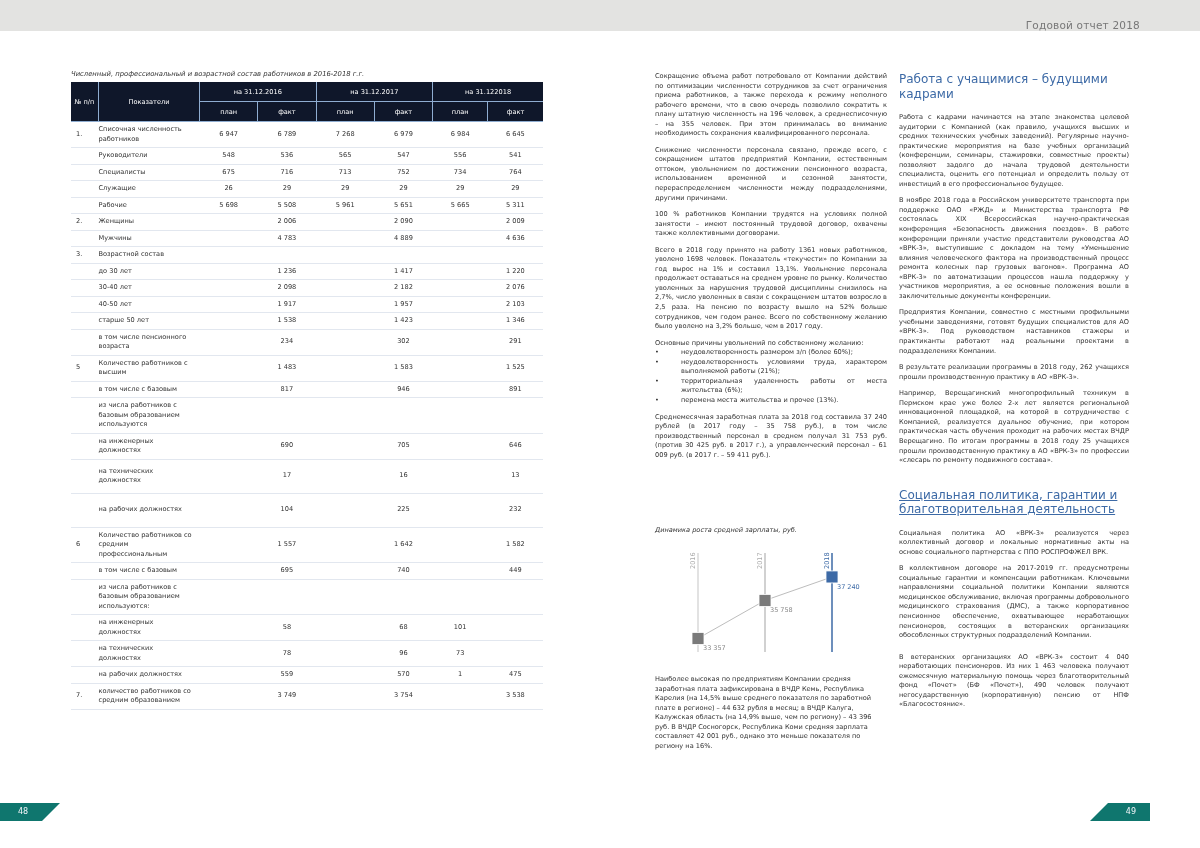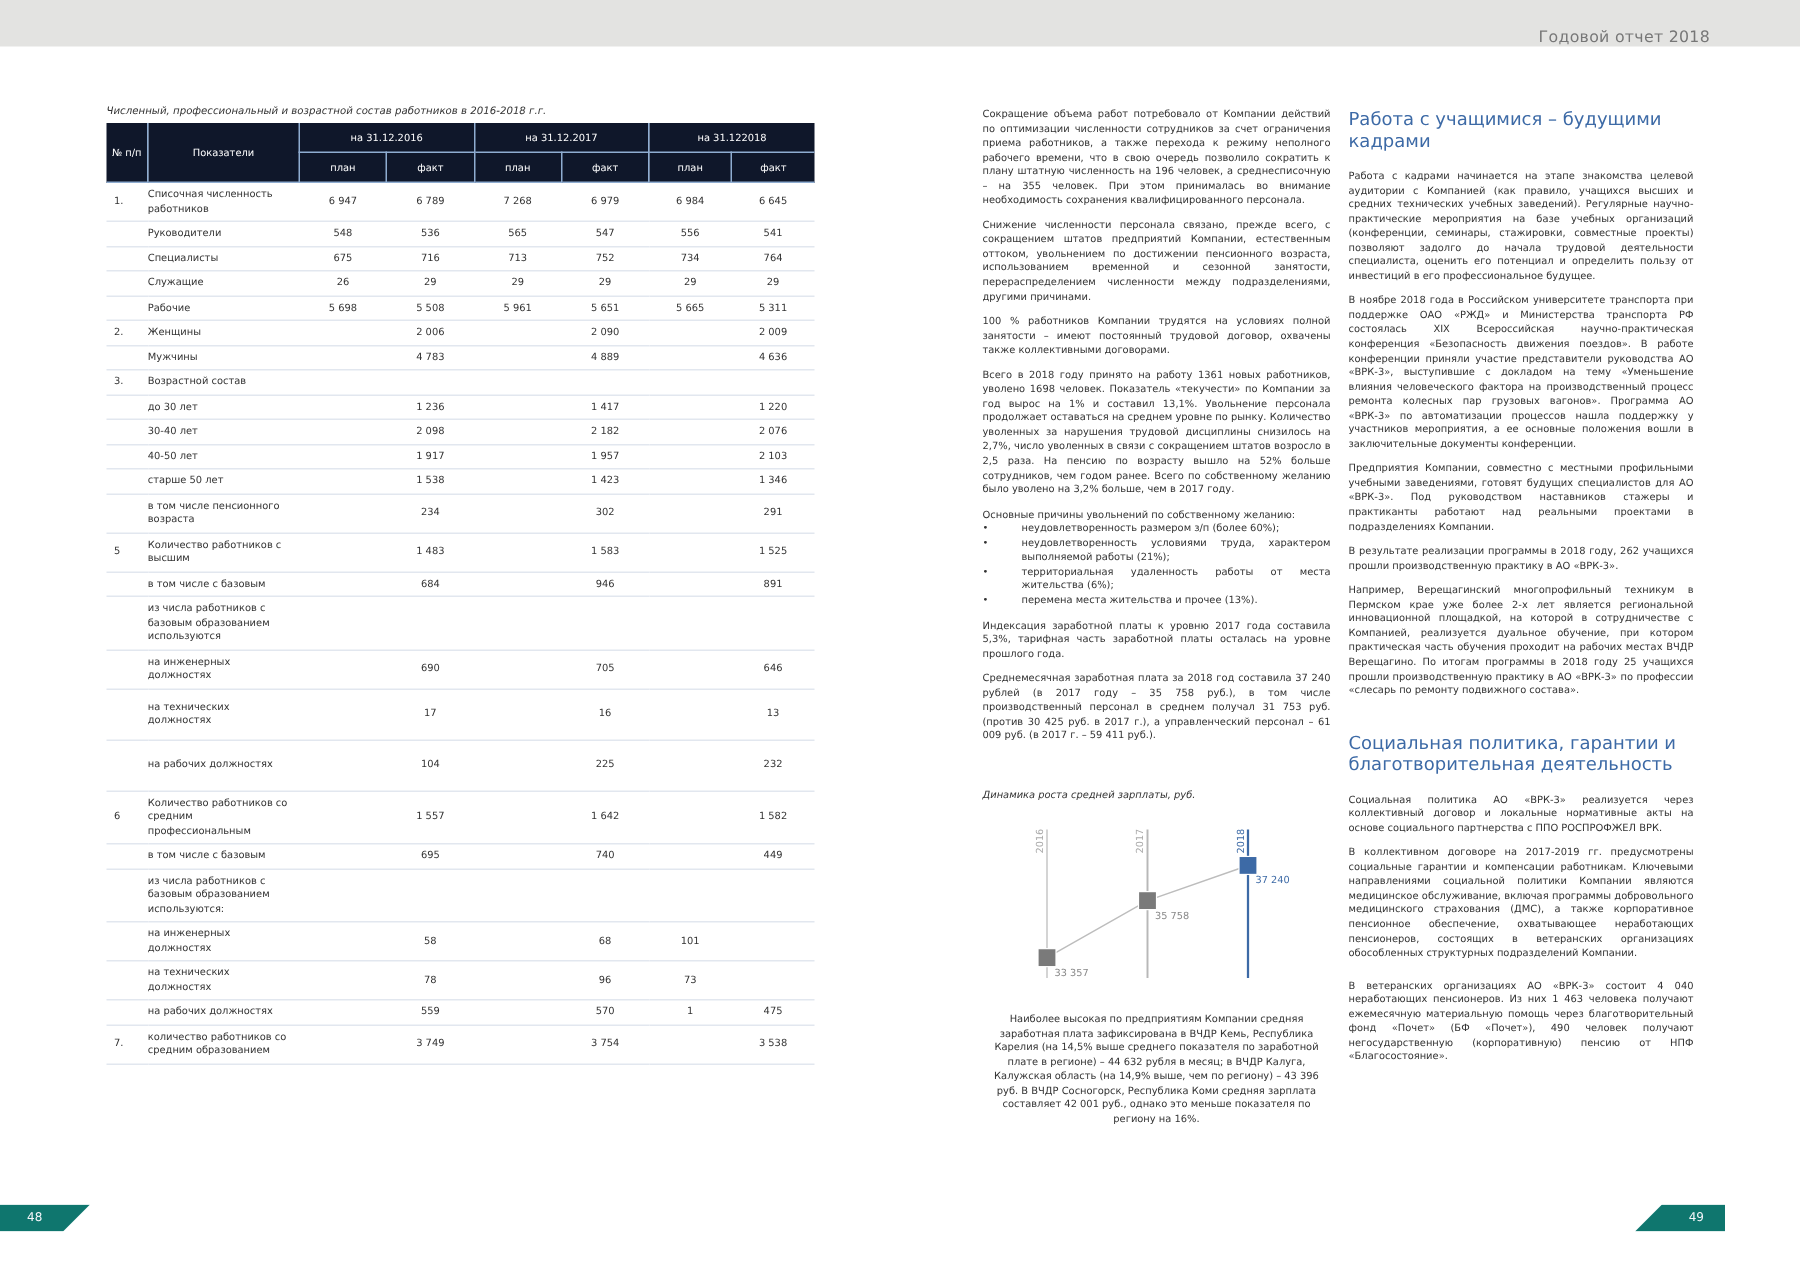--- a/index.html
+++ b/index.html
@@ -189,21 +189,21 @@
         <td>1 483</td>
         <td></td>
         <td>1 583</td>
         <td></td>
         <td>1 525</td>
       </tr>
       <tr>
         <td class="n"></td>
         <td class="l">в том числе с базовым</td>
         <td></td>
-        <td>684</td>
+        <td>817</td>
         <td></td>
         <td>946</td>
         <td></td>
         <td>891</td>
       </tr>
       <tr>
         <td class="n"></td>
         <td class="l">из числа работников с базовым образованием используются</td>
         <td></td>
         <td></td>
@@ -322,21 +322,20 @@
   <p>Снижение численности персонала связано, прежде всего, с сокращением штатов предприятий Компании, естественным оттоком, увольнением по достижении пенсионного возраста, использованием временной и сезонной занятости, перераспределением численности между подразделениями, другими причинами.</p>
   <p>100 % работников Компании трудятся на условиях полной занятости – имеют постоянный трудовой договор, охвачены также коллективными договорами.</p>
   <p>Всего в 2018 году принято на работу 1361 новых работников, уволено 1698 человек. Показатель «текучести» по Компании за год вырос на 1% и составил 13,1%. Увольнение персонала продолжает оставаться на среднем уровне по рынку. Количество уволенных за нарушения трудовой дисциплины снизилось на 2,7%, число уволенных в связи с сокращением штатов возросло в 2,5 раза. На пенсию по возрасту вышло на 52% больше сотрудников, чем годом ранее. Всего по собственному желанию было уволено на 3,2% больше, чем в 2017 году.</p>
   <p style="margin-bottom:0;">Основные причины увольнений по собственному желанию:</p>
   <ul>
     <li>неудовлетворенность размером з/п (более 60%);</li>
     <li>неудовлетворенность условиями труда, характером выполняемой работы (21%);</li>
     <li>территориальная удаленность работы от места жительства (6%);</li>
     <li>перемена места жительства и прочее (13%).</li>
   </ul>
-  <p>Индексация заработной платы к уровню 2017 года составила 5,3%, тарифная часть заработной платы осталась на уровне прошлого года.</p>
   <p>Среднемесячная заработная плата за 2018 год составила 37 240 рублей (в 2017 году – 35 758 руб.), в том числе производственный персонал в среднем получал 31 753 руб. (против 30 425 руб. в 2017 г.), а управленческий персонал – 61 009 руб. (в 2017 г. – 59 411 руб.).</p>
 </div>
 
 <div class="col chart-caption" style="left:655px;top:526px;width:232px;">Динамика роста средней зарплаты, руб.</div>
 
 <svg id="chart" style="position:absolute;left:650px;top:545px;" width="240" height="115">
     <line x1="48" x2="48" y1="8" y2="107" stroke="#d3d3d3" stroke-width="1.3"></line>
     <text x="45" y="24" font-size="6.5" fill="#aaa" transform="rotate(-90 45 24)">2016</text>
     <line x1="115" x2="115" y1="8" y2="107" stroke="#b8b8b8" stroke-width="1.3"></line>
     <text x="112" y="24" font-size="6.5" fill="#aaa" transform="rotate(-90 112 24)">2017</text>
@@ -344,30 +343,30 @@
     <text x="179" y="24" font-size="6.5" fill="#3d6aa6" transform="rotate(-90 179 24)">2018</text>
     <polyline points="48,93.43083333333334 115,55.415 182,31.950000000000003" fill="none" stroke="#bdbdbd" stroke-width="1"></polyline>
     <rect x="42" y="87.43083333333334" width="12" height="12" fill="#7a7a7a" stroke="#fff" stroke-width="0.8"></rect>
     <text x="53" y="105.43083333333334" font-size="6.5" fill="#888">33 357</text>
     <rect x="109" y="49.415" width="12" height="12" fill="#7a7a7a" stroke="#fff" stroke-width="0.8"></rect>
     <text x="120" y="67.41499999999999" font-size="6.5" fill="#888">35 758</text>
     <rect x="176" y="25.950000000000003" width="12" height="12" fill="#3d6aa6" stroke="#fff" stroke-width="0.8"></rect>
     <text x="187" y="43.95" font-size="6.5" fill="#3d6aa6">37 240</text>
   </svg>
 
-<div class="col" style="left:655px;top:675px;width:232px;text-align:center;">
+<div class="col" style="left:655px;top:675px;width:232px;text-align:left;">
   <p>Наиболее высокая по предприятиям Компании средняя заработная плата зафиксирована в ВЧДР Кемь, Республика Карелия (на 14,5% выше среднего показателя по заработной плате в регионе) – 44 632 рубля в месяц; в ВЧДР Калуга, Калужская область (на 14,9% выше, чем по региону) – 43 396 руб. В ВЧДР Сосногорск, Республика Коми средняя зарплата составляет 42 001 руб., однако это меньше показателя по региону на 16%.</p>
 </div>
 
 <div class="col" style="left:899px;top:72px;width:230px;">
   <div class="h">Работа с учащимися – будущими кадрами</div>
   <p>Работа с кадрами начинается на этапе знакомства целевой аудитории с Компанией (как правило, учащихся высших и средних технических учебных заведений). Регулярные научно-практические мероприятия на базе учебных организаций (конференции, семинары, стажировки, совместные проекты) позволяют задолго до начала трудовой деятельности специалиста, оценить его потенциал и определить пользу от инвестиций в его профессиональное будущее.</p>
   <p>В ноябре 2018 года в Российском университете транспорта при поддержке ОАО «РЖД» и Министерства транспорта РФ состоялась XIX Всероссийская научно-практическая конференция «Безопасность движения поездов». В работе конференции приняли участие представители руководства АО «ВРК-3», выступившие с докладом на тему «Уменьшение влияния человеческого фактора на производственный процесс ремонта колесных пар грузовых вагонов». Программа АО «ВРК-3» по автоматизации процессов нашла поддержку у участников мероприятия, а ее основные положения вошли в заключительные документы конференции.</p>
   <p>Предприятия Компании, совместно с местными профильными учебными заведениями, готовят будущих специалистов для АО «ВРК-3». Под руководством наставников стажеры и практиканты работают над реальными проектами в подразделениях Компании.</p>
   <p>В результате реализации программы в 2018 году, 262 учащихся прошли производственную практику в АО «ВРК-3».</p>
   <p>Например, Верещагинский многопрофильный техникум в Пермском крае уже более 2-х лет является региональной инновационной площадкой, на которой в сотрудничестве с Компанией, реализуется дуальное обучение, при котором практическая часть обучения проходит на рабочих местах ВЧДР Верещагино. По итогам программы в 2018 году 25 учащихся прошли производственную практику в АО «ВРК-3» по профессии «слесарь по ремонту подвижного состава».</p>
-  <div class="h" style="margin-top:22px;">Социальная политика, гарантии и благотворительная деятельность</div>
+  <div class="h" style="margin-top:22px;text-decoration:underline;">Социальная политика, гарантии и благотворительная деятельность</div>
   <p style="margin-bottom:7px;">Социальная политика АО «ВРК-3» реализуется через коллективный договор и локальные нормативные акты на основе социального партнерства с ППО РОСПРОФЖЕЛ ВРК.</p>
   <p style="margin-bottom:12px;">В коллективном договоре на 2017-2019 гг. предусмотрены социальные гарантии и компенсации работникам. Ключевыми направлениями социальной политики Компании являются медицинское обслуживание, включая программы добровольного медицинского страхования (ДМС), а также корпоративное пенсионное обеспечение, охватывающее неработающих пенсионеров, состоящих в ветеранских организациях обособленных структурных подразделений Компании.</p>
   <p>В ветеранских организациях АО «ВРК-3» состоит 4 040 неработающих пенсионеров. Из них 1 463 человека получают ежемесячную материальную помощь через благотворительный фонд «Почет» (БФ «Почет»), 490 человек получают негосударственную (корпоративную) пенсию от НПФ «Благосостояние».</p>
 </div>
 
 <div class="pageno right">49</div>
 
 </body></html>

